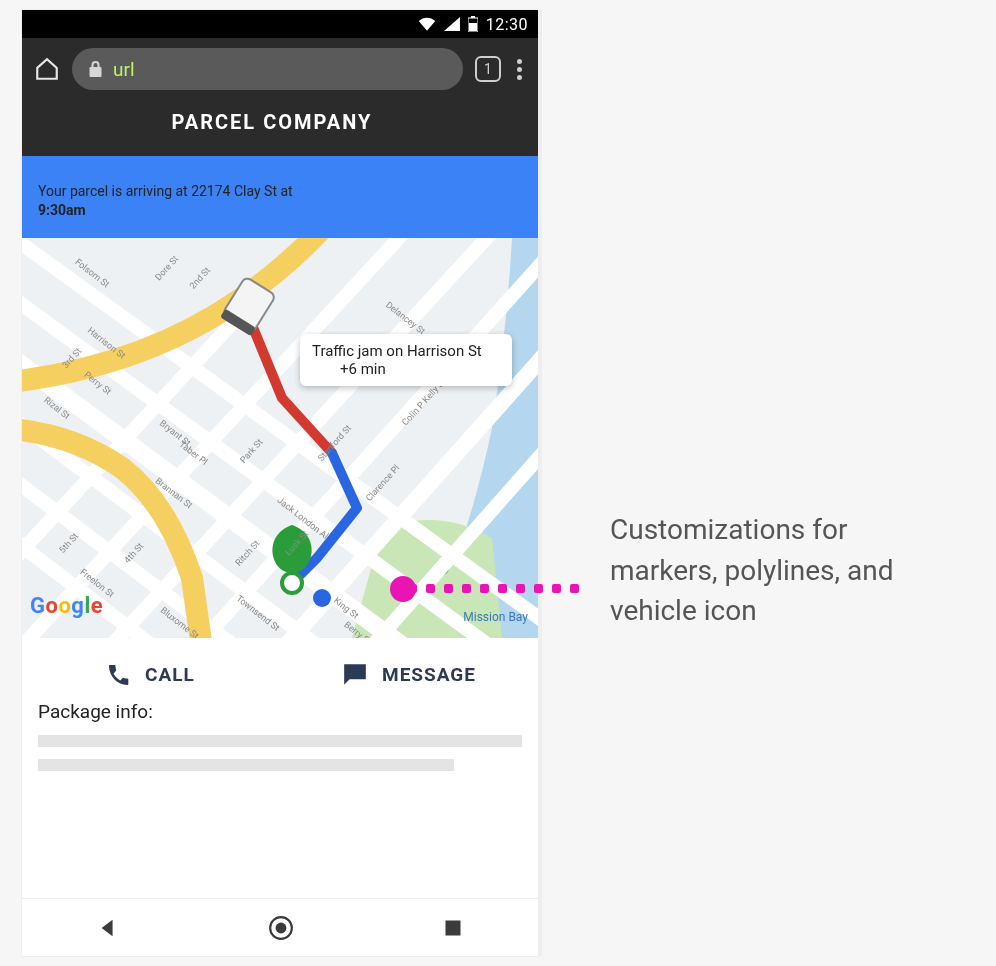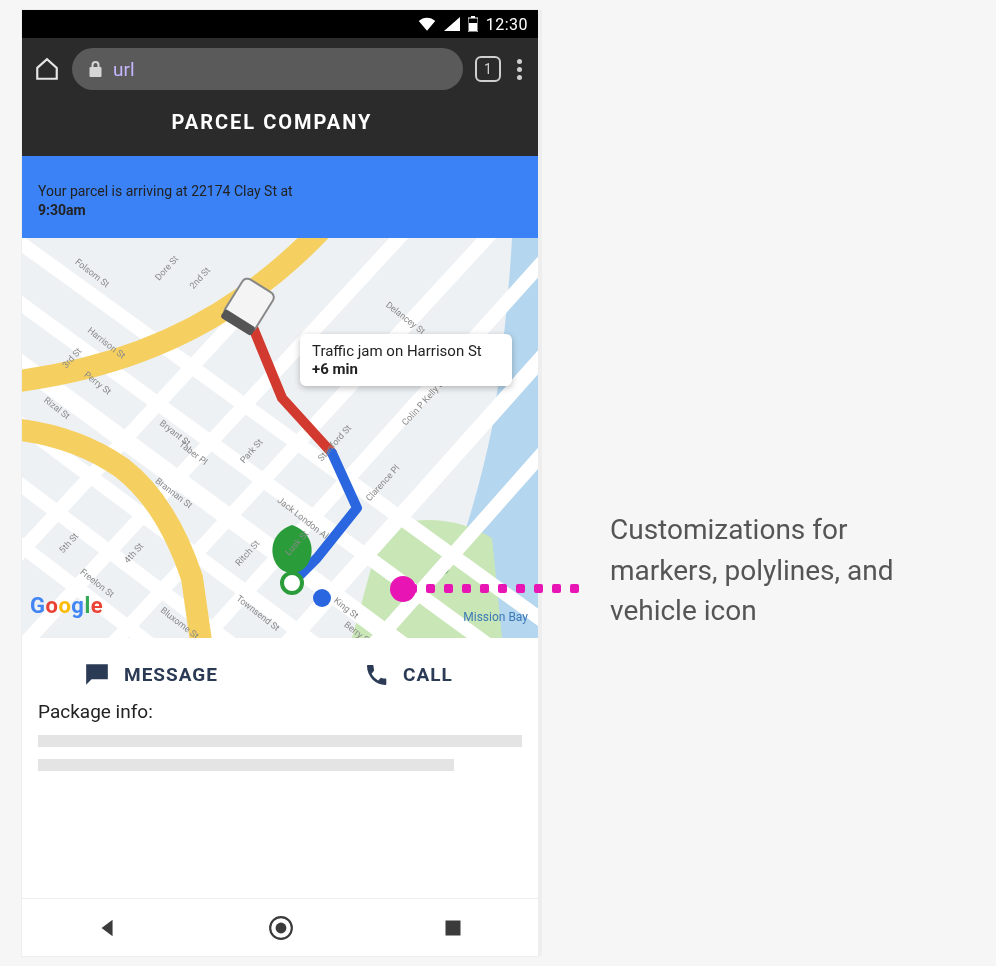--- a/index.html
+++ b/index.html
@@ -44,21 +44,21 @@
     gap: 12px;
   }
   .urlpill {
     flex: 1;
     height: 42px;
     background: #5a5a5a;
     border-radius: 21px;
     display: flex;
     align-items: center;
     padding: 0 16px;
-    color: #c4b5fd;
+    color: #bef264;
     font-size: 19px;
     gap: 10px;
   }
   .tabcount {
     width: 26px; height: 26px;
     border: 2px solid #cfcfcf;
     border-radius: 6px;
     color: #cfcfcf;
     font-size: 14px;
     display: flex; align-items: center; justify-content: center;
@@ -100,21 +100,21 @@
     position: absolute;
     left: 278px; top: 96px;
     background: #fff;
     border-radius: 6px;
     box-shadow: 0 2px 6px rgba(0,0,0,0.25);
     padding: 8px 12px;
     font-size: 15px;
     color: #222;
     width: 212px;
   }
-  .traffic-callout .delay { font-weight: 700; }
+  .traffic-callout .delay { font-weight: 400; margin-left: 28px; }
   .google-logo {
     position: absolute;
     left: 8px; bottom: 20px;
     font-size: 22px;
     font-weight: 700;
     letter-spacing: 0.5px;
   }
   .g-b { color:#4285F4 } .g-r{color:#EA4335} .g-y{color:#FBBC05} .g-g{color:#34A853}
   .missionbay {
     position: absolute; right: 10px; bottom: 14px;
@@ -325,31 +325,31 @@
     </div>
 
     <div class="google-logo">
       <span class="g-b">G</span><span class="g-r">o</span><span class="g-y">o</span><span class="g-b">g</span><span class="g-g">l</span><span class="g-r">e</span>
     </div>
     <div class="missionbay">Mission Bay</div>
   </div>
 
   <div class="actions">
     <div class="action">
+      <svg width="24" height="24" viewBox="0 0 24 24">
+          <path fill="#2c3b55" d="M6.6 10.8c1.4 2.8 3.8 5.2 6.6 6.6l2.2-2.2c.3-.3.7-.4 1.1-.3 1.2.4 2.5.6 3.8.6.6 0 1 .4 1 1V21c0 .6-.4 1-1 1C10.6 22 2 13.4 2 3c0-.6.4-1 1-1h4.5c.6 0 1 .4 1 1 0 1.3.2 2.6.6 3.8.1.4 0 .8-.3 1.1L6.6 10.8z"></path>
+        </svg>
+      <span>CALL</span>
+    </div>
+    <div class="action">
       <svg width="26" height="26" viewBox="0 0 24 24">
           <path fill="#2c3b55" d="M2 2h20v14H7l-5 5V2zm4 5h12v2H6V7zm0 4h9v2H6v-2z"></path>
         </svg>
       <span>MESSAGE</span>
     </div>
-    <div class="action">
-      <svg width="24" height="24" viewBox="0 0 24 24">
-          <path fill="#2c3b55" d="M6.6 10.8c1.4 2.8 3.8 5.2 6.6 6.6l2.2-2.2c.3-.3.7-.4 1.1-.3 1.2.4 2.5.6 3.8.6.6 0 1 .4 1 1V21c0 .6-.4 1-1 1C10.6 22 2 13.4 2 3c0-.6.4-1 1-1h4.5c.6 0 1 .4 1 1 0 1.3.2 2.6.6 3.8.1.4 0 .8-.3 1.1L6.6 10.8z"></path>
-        </svg>
-      <span>CALL</span>
-    </div>
   </div>
 
   <div class="pkginfo">
     <div>Package info:</div>
     <div class="placeholder"></div>
     <div class="placeholder short"></div>
   </div>
 
   <div class="navbar">
     <svg width="22" height="22" viewBox="0 0 24 24">

